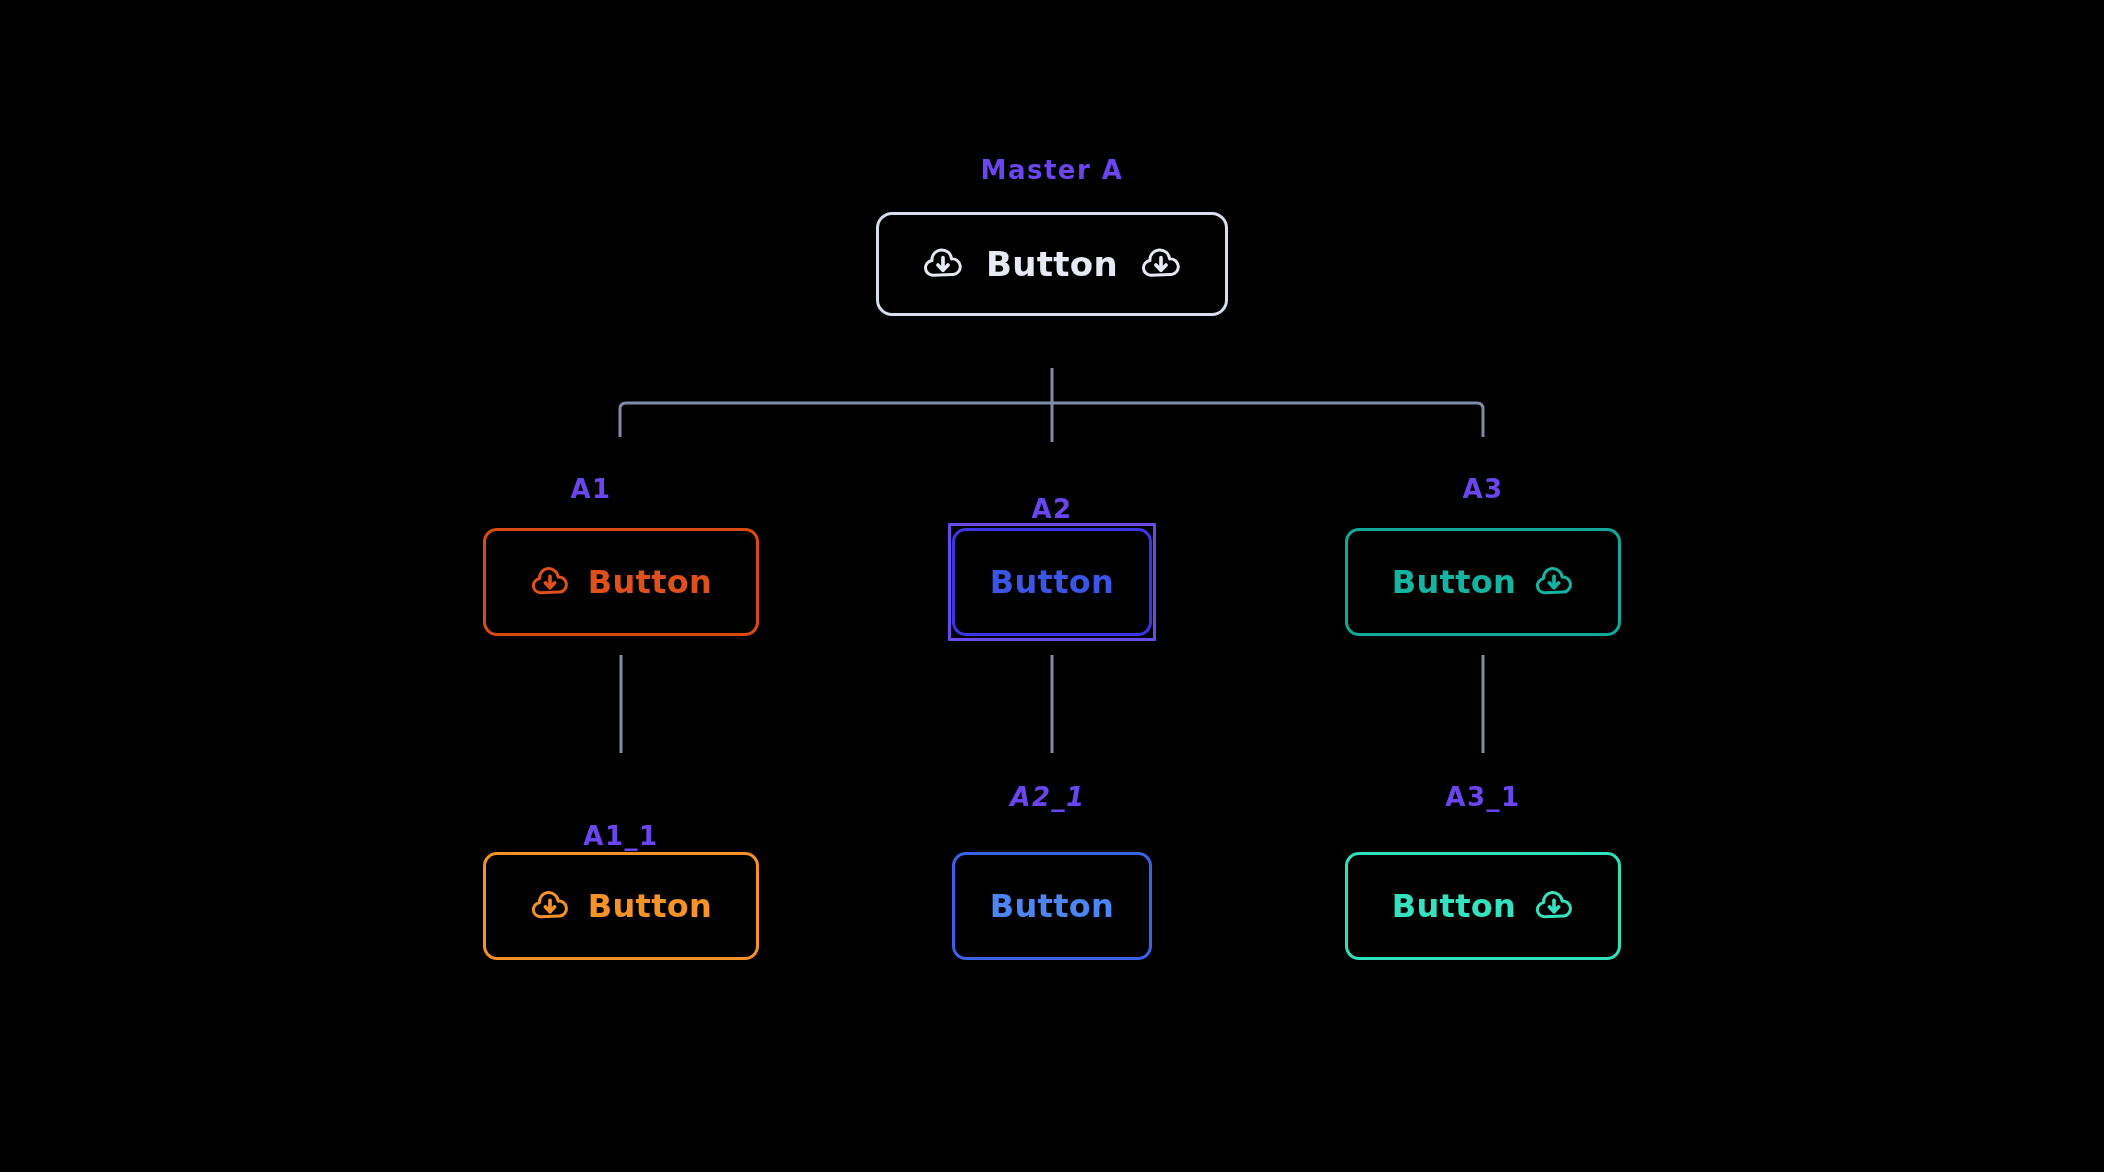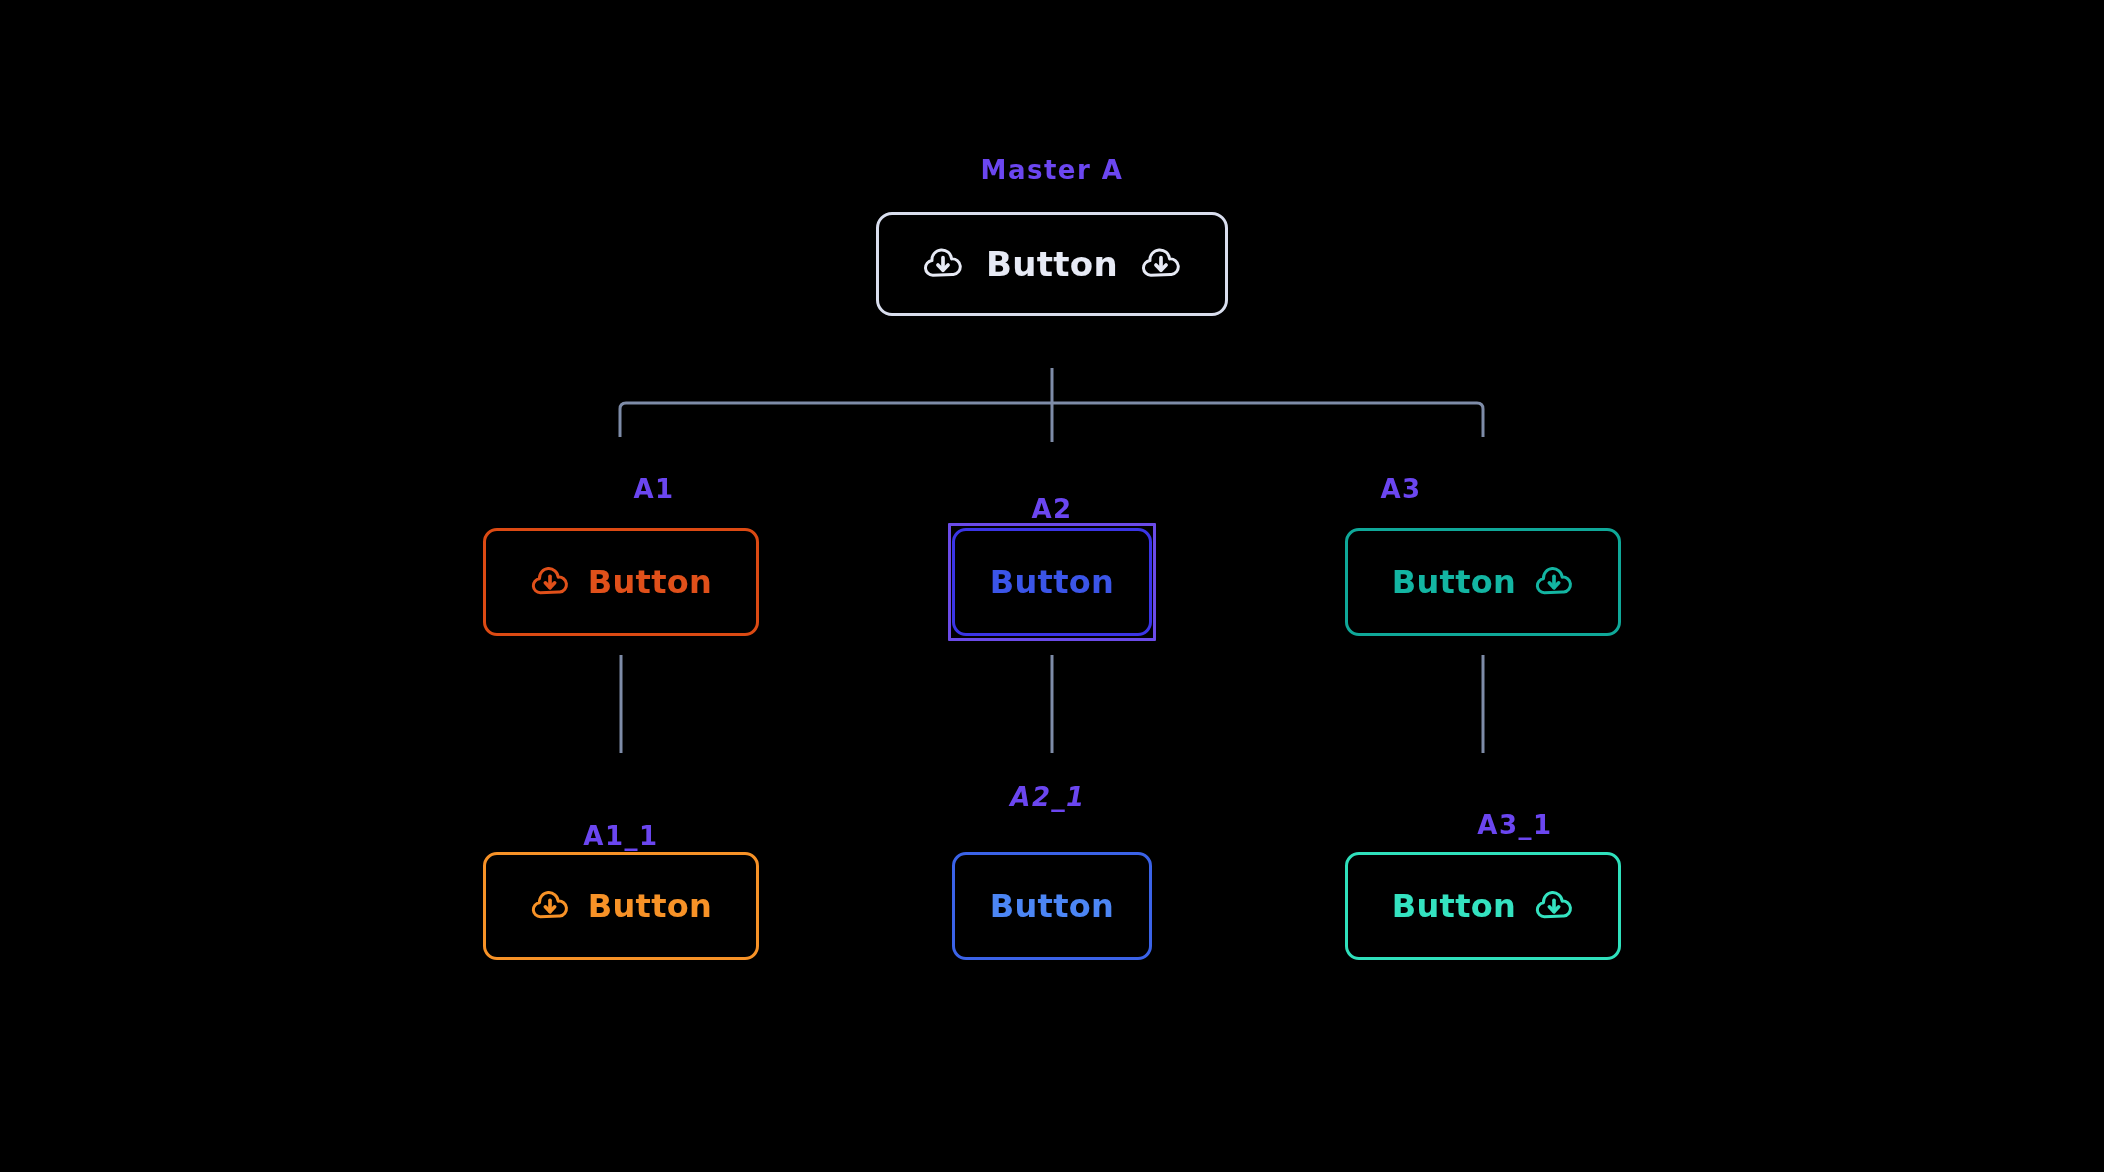--- a/index.html
+++ b/index.html
@@ -162,21 +162,21 @@
     <span class="lbl">Button</span>
     <span>
       <svg width="42" height="42" viewBox="0 0 24 24" fill="none" stroke="#E7EAF5" stroke-width="1.7" stroke-linecap="round" stroke-linejoin="round">
         <path d="M6.2 18.4a4.2 4.2 0 0 1-.5-8.37A5.6 5.6 0 0 1 16.9 9.1a3.9 3.9 0 0 1 1 8.9 3.9 3.9 0 0 1-.6.04z"></path>
         <path d="M12 8.4v6.9" stroke-width="2.1"></path>
         <path d="M9.1 12.6 12 15.6l2.9-3" stroke-width="2.1" fill="none"></path>
       </svg>
     </span>
   </div>
 
-  <div class="node-label" style="left:654px; top:474px;">A1</div>
+  <div class="node-label" style="left:591px; top:474px;">A1</div>
 
   <div class="btn" id="btn-a1">
     <span>
       <svg width="40" height="40" viewBox="0 0 24 24" fill="none" stroke="#E0501A" stroke-width="1.8" stroke-linecap="round" stroke-linejoin="round">
         <path d="M6.2 18.4a4.2 4.2 0 0 1-.5-8.37A5.6 5.6 0 0 1 16.9 9.1a3.9 3.9 0 0 1 1 8.9 3.9 3.9 0 0 1-.6.04z"></path>
         <path d="M12 8.6v6.6" stroke-width="2.2"></path>
         <path d="M9.2 12.5 12 15.5l2.8-3" stroke-width="2.2" fill="none"></path>
       </svg>
     </span>
     <span class="lbl">Button</span>
@@ -184,21 +184,21 @@
 
   <div class="node-label" style="left:1052px; top:494px;">A2</div>
 
   <div id="btn-a2-wrap">
     <div id="btn-a2-ring"></div>
     <div class="btn" id="btn-a2">
       <span class="lbl">Button</span>
     </div>
   </div>
 
-  <div class="node-label" style="left:1401px; top:474px;">A3</div>
+  <div class="node-label" style="left:1483px; top:474px;">A3</div>
 
   <div class="btn" id="btn-a3">
     <span class="lbl">Button</span>
     <span>
       <svg width="40" height="40" viewBox="0 0 24 24" fill="none" stroke="#13B5A2" stroke-width="1.8" stroke-linecap="round" stroke-linejoin="round">
         <path d="M6.2 18.4a4.2 4.2 0 0 1-.5-8.37A5.6 5.6 0 0 1 16.9 9.1a3.9 3.9 0 0 1 1 8.9 3.9 3.9 0 0 1-.6.04z"></path>
         <path d="M12 8.6v6.6" stroke-width="2.2"></path>
         <path d="M9.2 12.5 12 15.5l2.8-3" stroke-width="2.2" fill="none"></path>
       </svg>
     </span>
@@ -216,21 +216,21 @@
     </span>
     <span class="lbl">Button</span>
   </div>
 
   <div class="node-label" style="left:1048px; top:782px;font-style:italic;">A2_1</div>
 
   <div class="btn" id="btn-a2-1">
     <span class="lbl">Button</span>
   </div>
 
-  <div class="node-label" style="left:1483px; top:810px;margin-left:32px;">A3_1</div>
+  <div class="node-label" style="left:1483px; top:782px;">A3_1</div>
 
   <div class="btn" id="btn-a3-1">
     <span class="lbl">Button</span>
     <span>
       <svg width="40" height="40" viewBox="0 0 24 24" fill="none" stroke="#34E2C0" stroke-width="1.8" stroke-linecap="round" stroke-linejoin="round">
         <path d="M6.2 18.4a4.2 4.2 0 0 1-.5-8.37A5.6 5.6 0 0 1 16.9 9.1a3.9 3.9 0 0 1 1 8.9 3.9 3.9 0 0 1-.6.04z"></path>
         <path d="M12 8.6v6.6" stroke-width="2.2"></path>
         <path d="M9.2 12.5 12 15.5l2.8-3" stroke-width="2.2" fill="none"></path>
       </svg>
     </span>

